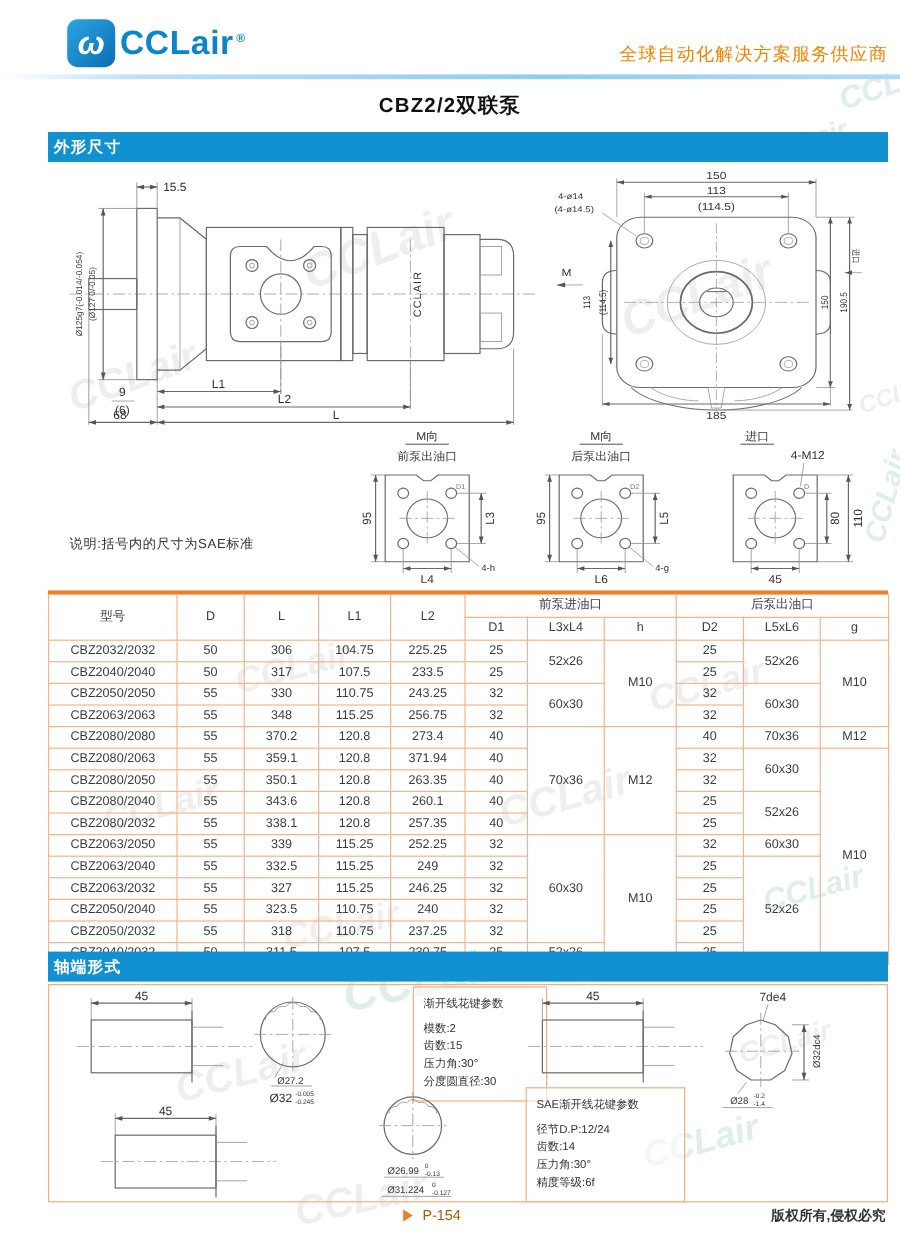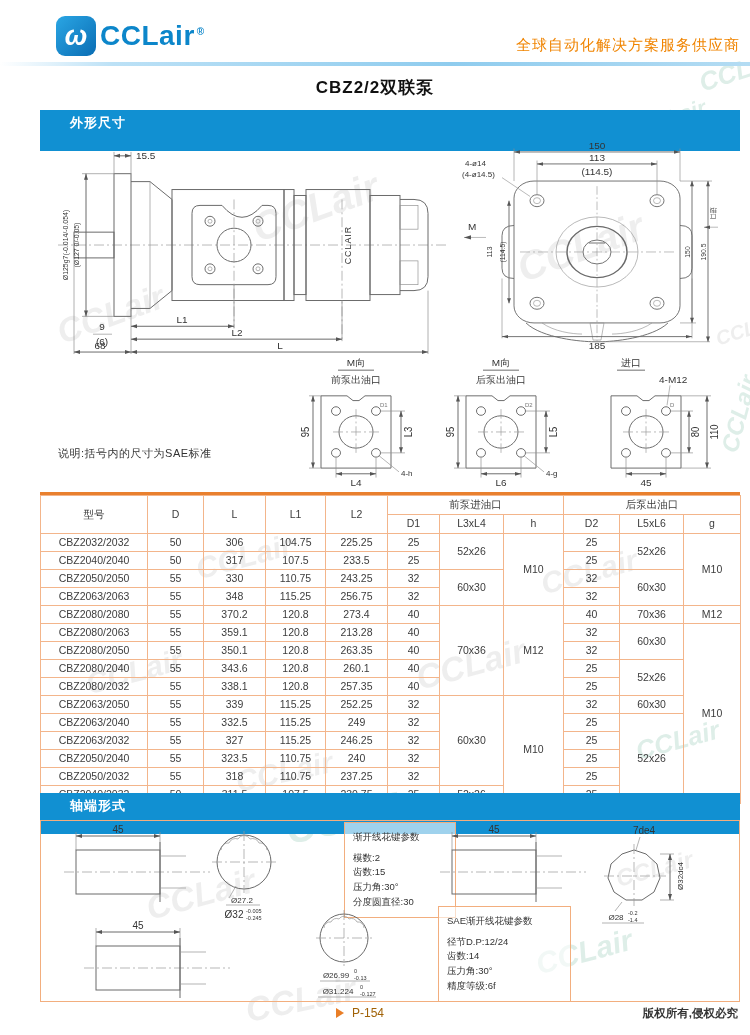--- a/index.html
+++ b/index.html
@@ -12,22 +12,22 @@
   
   .logo{position:absolute;left:56px;top:16px;display:flex;align-items:flex-start;}
   .logo-icon{width:40px;height:40px;border-radius:9px;background:linear-gradient(135deg,#2aa6e4,#0a6db4);
     color:#fff;font-weight:bold;font-style:italic;font-size:27px;display:flex;align-items:center;justify-content:center;}
   .logo-word{color:#0c86ca;font-weight:bold;font-size:28px;letter-spacing:.5px;margin-left:4px;line-height:40px;}
   .logo-reg{color:#0c86ca;font-size:10px;vertical-align:super;line-height:10px;margin-left:2px;}
   .tagline{position:absolute;right:10px;top:36px;color:#f08400;font-weight:normal;font-size:15px;letter-spacing:1px;}
   .header-line{position:absolute;left:0;top:62px;width:750px;height:4px;
     background:linear-gradient(90deg,#fff,#bce1f6 15%,#8fccee 60%,#b4dcf3);}
   .page-title{position:absolute;left:0;top:76px;width:750px;text-align:center;font-size:17px;font-weight:bold;color:#111;letter-spacing:1px;}
-  .secbar{position:absolute;left:40px;width:700px;height:41px;background:#1190d2;color:#fff;
-    font-size:13px;font-weight:bold;line-height:25px;padding-left:30px;box-sizing:border-box;letter-spacing:1px;}
+  .secbar{position:absolute;left:40px;width:700px;height:25px;background:#1190d2;color:#fff;
+    font-size:13px;font-weight:bold;line-height:25px;padding-left:5px;box-sizing:border-box;letter-spacing:1px;}
   
   .draw{position:absolute;overflow:visible;}
   .draw line,.draw path,.draw rect,.draw circle{stroke:#6a6a6a;fill:none;stroke-width:1;}
   .draw .thin{stroke:#949494;stroke-width:.7;}
   .draw .ext{stroke:#8f8f8f;stroke-width:.7;}
   .draw .cl{stroke:#9a9a9a;stroke-width:.7;stroke-dasharray:10 3 2 3;}
   .draw .bold{stroke-width:1.5;}
   .draw .ul{stroke:#444;stroke-width:.8;}
   .draw text{fill:#333;font-family:"Liberation Sans",sans-serif;font-size:9px;stroke:none;}
   .draw .t10{font-size:10px;} .draw .t8{font-size:8px;} .draw .t7{font-size:7px;} .draw .t6{font-size:6px;fill:#777;}
@@ -410,21 +410,21 @@
             <td rowspan="5">M12</td>
             <td>40</td>
             <td>70x36</td>
             <td>M12</td>
           </tr>
           <tr>
             <td>CBZ2080/2063</td>
             <td>55</td>
             <td>359.1</td>
             <td>120.8</td>
-            <td>213.28</td>
+            <td>371.94</td>
             <td>40</td>
             <td>32</td>
             <td rowspan="2">60x30</td>
             <td rowspan="10">M10</td>
           </tr>
           <tr>
             <td>CBZ2080/2050</td>
             <td>55</td>
             <td>350.1</td>
             <td>120.8</td>

